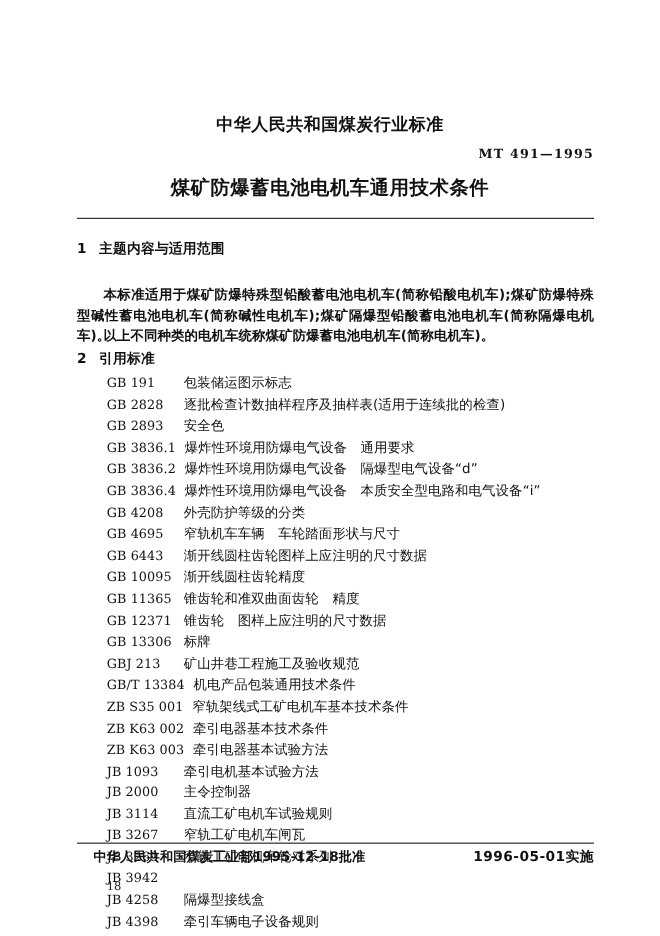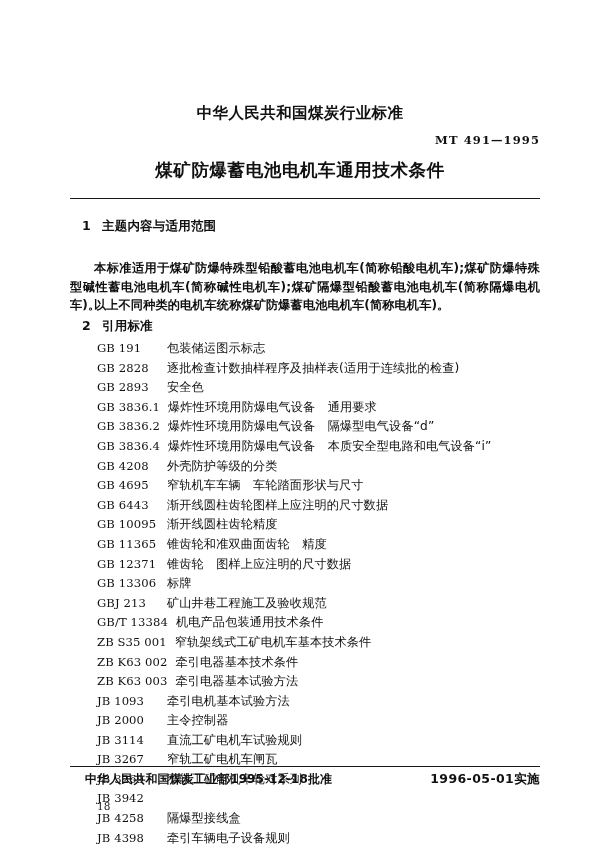--- a/index.html
+++ b/index.html
@@ -62,21 +62,20 @@
   }
 
   
   .section {
     position: absolute;
     left: 70px;
     font-size: 12.5px;
     font-weight: bold;
     letter-spacing: 0.2px;
     white-space: nowrap;
-    margin-left: 12px;
   }
   .section .num {
     display: inline-block;
     width: 20px;
   }
 
   
   .para {
     position: absolute;
     left: 70px;

